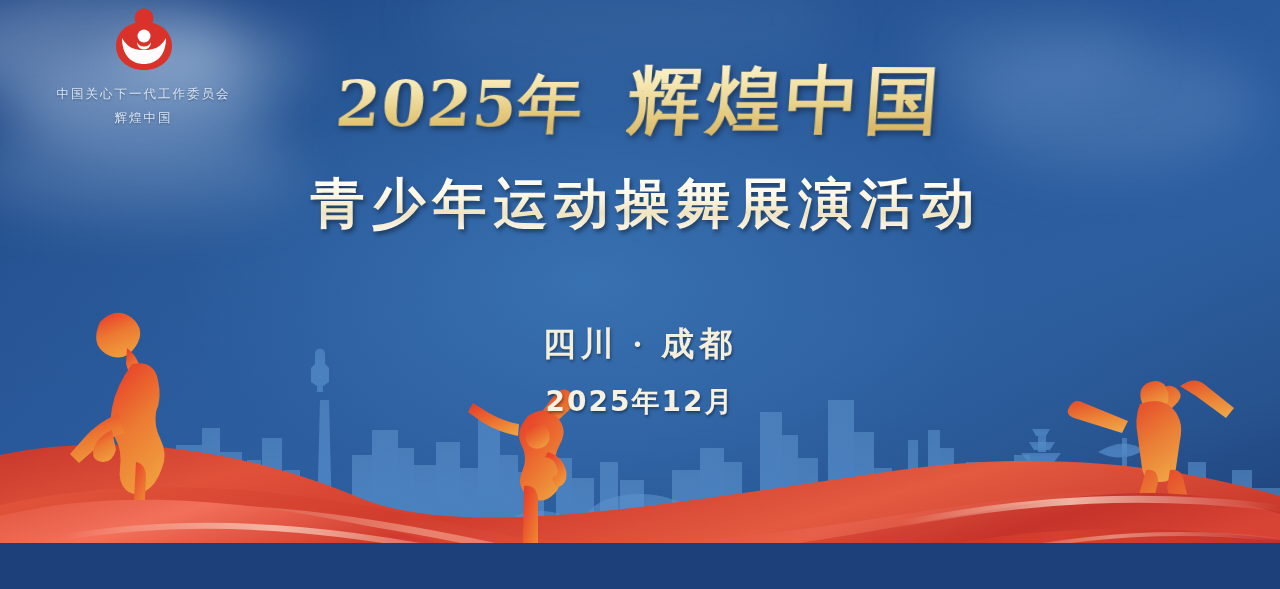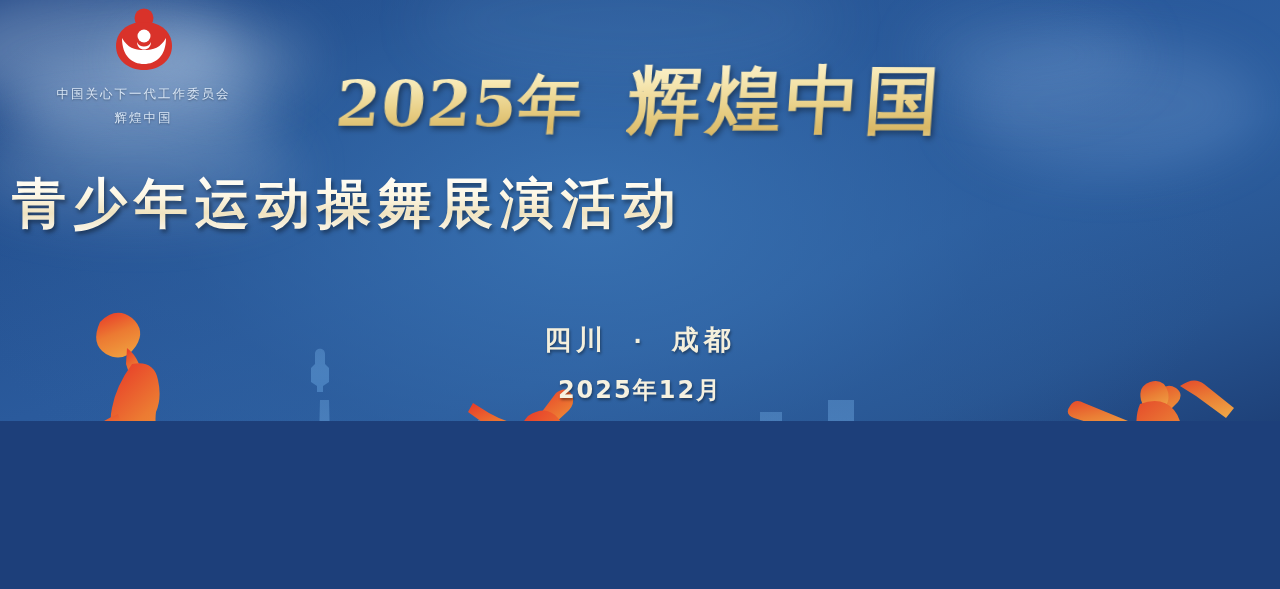--- a/index.html
+++ b/index.html
@@ -1,21 +1,21 @@
 <!DOCTYPE html>
 <html><head>
 <meta charset="utf-8">
 <style>
   * { margin:0; padding:0; box-sizing:border-box; }
   html,body { width:1280px; height:589px; overflow:hidden; background:#1d3f7a; }
   body { font-family:"Liberation Sans", sans-serif; }
 
   #poster {
     position:relative;
-    width:1280px; height:421px;
+    width:1280px; height:543px;
     overflow:hidden;
     background:
       radial-gradient(ellipse 900px 520px at 46% 52%, rgba(58,116,180,0.85) 0%, rgba(45,95,158,0.45) 45%, rgba(0,0,0,0) 72%),
       linear-gradient(160deg, #1f4584 0%, #24508f 22%, #2a5a9c 48%, #2d5fa0 65%, #27538f 85%, #1e4179 100%);
   }
 
   
   .cloud { position:absolute; border-radius:50%; filter:blur(26px); pointer-events:none; }
   .c1 { left:-60px;  top:-10px;  width:300px; height:120px; background:rgba(215,232,250,0.30); }
   .c2 { left:10px;   top:55px;   width:260px; height:105px; background:rgba(205,226,248,0.26); }
@@ -50,40 +50,40 @@
     background:linear-gradient(178deg, #fdf6dd 0%, #f7e9b6 26%, #e8cf86 55%, #d8b765 78%, #f2e2ae 100%);
     -webkit-background-clip:text; background-clip:text;
     -webkit-text-fill-color:transparent; color:transparent;
     filter:drop-shadow(2px 3px 3px rgba(0,0,0,0.42));
   }
   #title-year { font-size:64px; letter-spacing:1px; transform:skewX(-5deg); }
   #title-main { font-size:74px; letter-spacing:5px; transform:skewX(-4deg); }
 
   
   #subtitle {
-    position:absolute; left:12px; right:0; top:168px; z-index:12;
+    position:absolute; left:12px; right:0; top:168px; text-align:center; z-index:12;
     font-family:"DejaVu Sans", sans-serif; font-weight:bold;
     font-size:54px; letter-spacing:7px;
     background:linear-gradient(180deg, #ffffff 0%, #fdf7e4 38%, #f0e3c0 62%, #ffffff 100%);
     -webkit-background-clip:text; background-clip:text;
     -webkit-text-fill-color:transparent; color:transparent;
     filter:drop-shadow(2px 3px 2px rgba(0,0,0,0.40));
   }
 
   
   #info-block { position:absolute; left:0; right:0; top:322px; text-align:center; z-index:12; }
   #loc {
-    font-family:Liberation Mono, monospace; font-weight:bold;
-    font-size:27px; letter-spacing:5px; color:#f4efdc;
+    font-family:Liberation Serif, serif; font-weight:bold;
+    font-size:33px; letter-spacing:5px; color:#f4efdc;
     text-shadow:1px 2px 3px rgba(0,0,0,0.40);
   }
   #date {
     margin-top:16px;
     font-family:"DejaVu Sans", sans-serif; font-weight:bold;
-    font-size:24px; letter-spacing:2px; color:#f6f1e0;
+    font-size:28px; letter-spacing:2px; color:#f6f1e0;
     text-shadow:1px 2px 3px rgba(0,0,0,0.40);
   }
 
   
   .art { position:absolute; left:0; top:0; width:1280px; height:589px; }
   #skyline-layer { z-index:3; }
   #figures-layer { z-index:6; }
   #ribbon-layer  { z-index:5; }
   #ribbon-front  { z-index:8; }
 </style>

